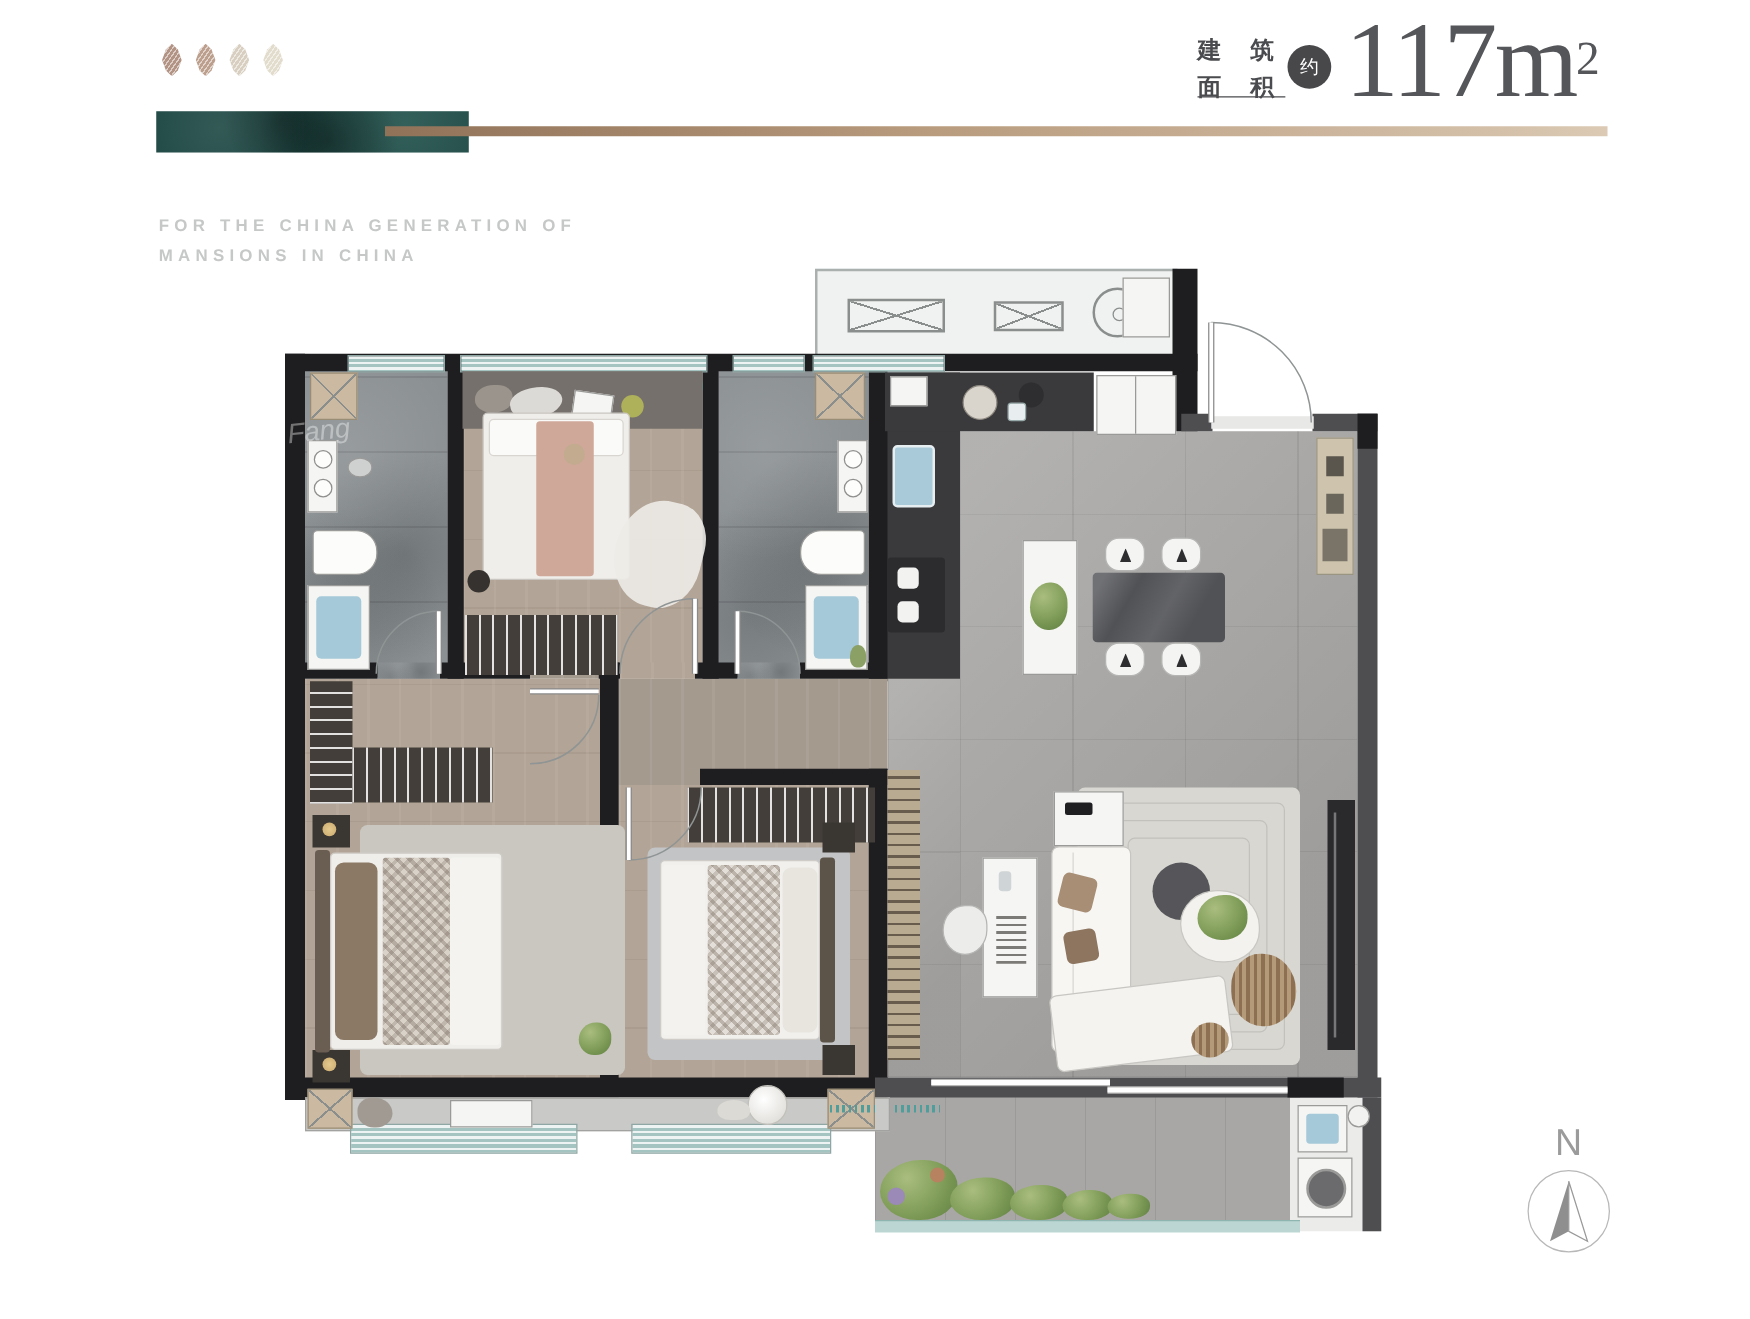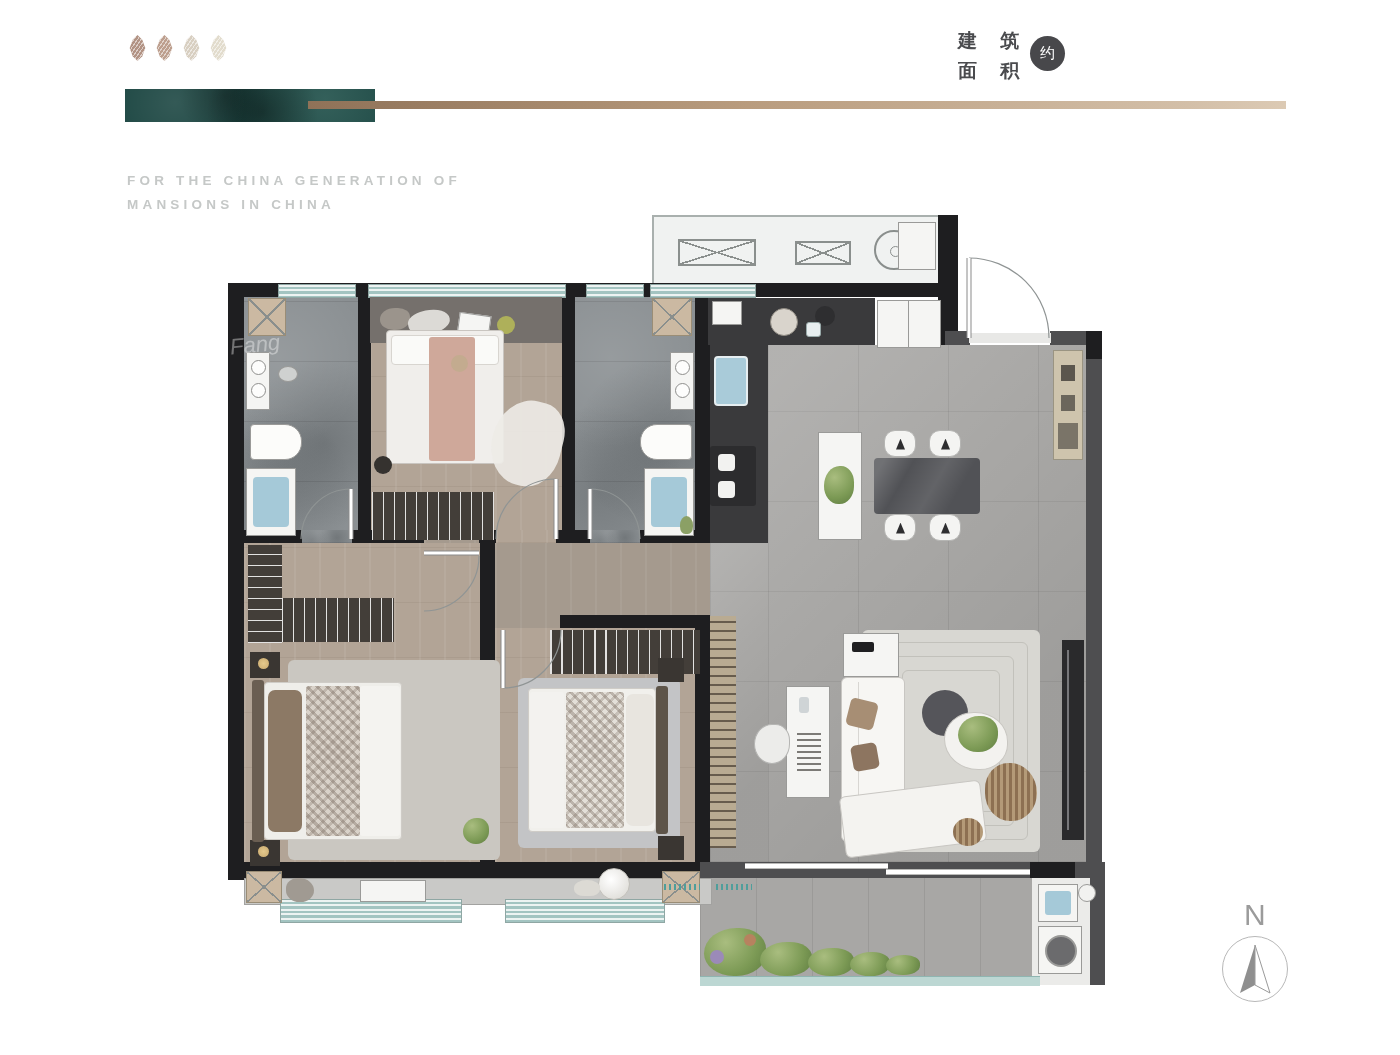--- a/index.html
+++ b/index.html
@@ -79,22 +79,23 @@
     <span class="leaf" style="background-color:#bd9f8e;"></span>
     <span class="leaf" style="background-color:#d8cfc1;"></span>
     <span class="leaf" style="background-color:#e2dccd;"></span>
   </div>
   <div class="a tealbar" style="left:125px;top:89px;width:250px;height:33px;"></div>
   <div class="a goldline" style="left:308px;top:101px;width:978px;height:8px;"></div>
   <div class="a tagline" style="left:127px;top:173px;">FOR THE CHINA GENERATION OF</div>
   <div class="a tagline" style="left:127px;top:197px;">MANSIONS IN CHINA</div>
 
   <div class="a arealbl" style="left:958px;top:26px;">建 筑</div>
-  <div class="a arealbl" style="left:958px;top:56px;">面 积</div>
+  <div class="a arealbl" style="left:958px;top:56px;text-decoration:underline;">面 积</div>
   <div class="a approx" style="left:1030px;top:36px;">约</div>
+  <div class="a" style="left:1076px;top:8px;"><span class="bigarea">117m</span><span class="bigsup">2</span></div>
 
   <div class="a tile" style="left:244px;top:296px;width:114px;height:246px;"></div>
   <div class="a wood" style="left:370px;top:296px;width:192px;height:246px;"></div>
   <div class="a tile" style="left:575px;top:296px;width:120px;height:246px;"></div>
   <div class="a dark" style="left:708px;top:298px;width:60px;height:247px;"></div>
   <div class="a marble" style="left:768px;top:345px;width:318px;height:517px;"></div>
   <div class="a marble" style="left:710px;top:543px;width:58px;height:319px;"></div>
   <div class="a woodh" style="left:424px;top:530px;width:56px;height:13px;"></div>
   <div class="a woodh" style="left:495px;top:543px;width:215px;height:85px;"></div>
   <div class="a wood" style="left:244px;top:543px;width:236px;height:335px;"></div>

